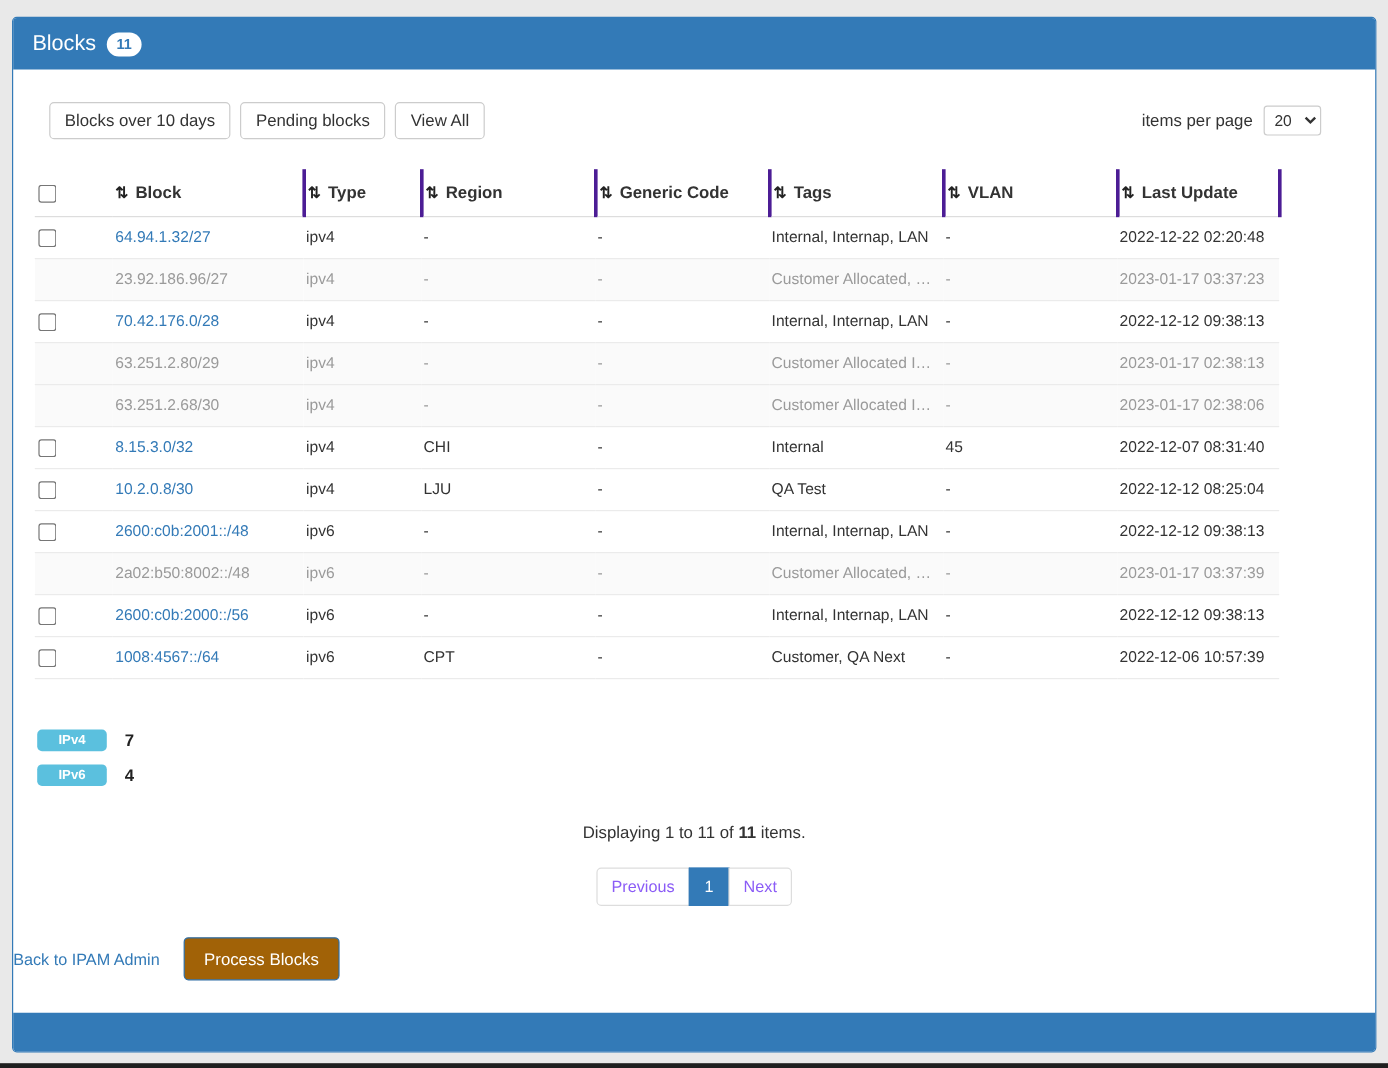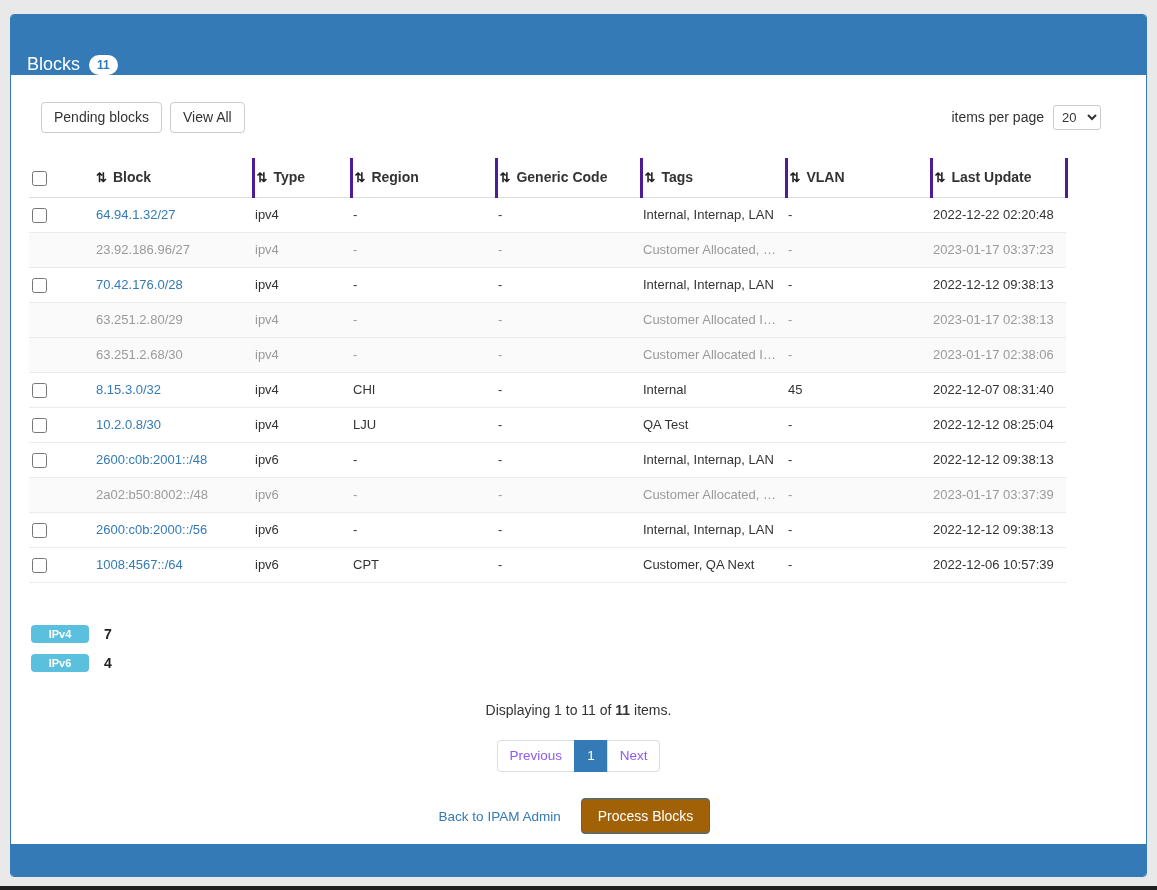--- a/index.html
+++ b/index.html
@@ -14,21 +14,21 @@
   }
   .panel {
     position: absolute; left: 10px; top: 14px;
     width: 1137px; height: 863px;
     background: #fff;
     border: 1px solid #337ab7;
     border-radius: 4px;
   }
   .panel-heading {
     background: #337ab7; color: #fff;
-    height: 60px; display: flex; align-items: flex-end;
+    height: 43px; display: flex; align-items: center;
     padding: 0 16px; border-radius: 3px 3px 0 0;
   }
   .panel-title { font-size: 18px; font-weight: 400; }
   .count-badge {
     background: #fff; color: #337ab7; font-weight: bold;
     font-size: 12px; line-height: 1; border-radius: 10px;
     padding: 4px 8px; margin-left: 9px;
   }
   .toolbar { display: flex; align-items: center; margin: 27px 45px 0 30px; }
   .btn-default {
@@ -77,22 +77,22 @@
   .pagination { display: inline-flex; list-style: none; }
   .pagination li {
     display: inline-block; padding: 7px 12px; font-size: 13.5px;
     background: #fff; border: 1px solid #ddd; color: #8b5cf6;
     cursor: pointer; margin-left: -1px; line-height: 1.2;
   }
   .pagination li.page-prev { border-radius: 4px 0 0 4px; margin-left: 0; }
   .pagination li.page-next { border-radius: 0 4px 4px 0; }
   .pagination li.page-active { background: #337ab7; border-color: #337ab7; color: #fff; }
   .actions {
-    display: flex; align-items: center; justify-content: center;
-    margin: 26px 22px 0 14px;
+    display: flex; align-items: center; justify-content: flex-start;
+    margin: 26px 22px 0 0;
   }
   .actions a { font-size: 13.5px; margin-right: 20px; }
   .btn-primary {
     background: #a16207; border: 1px solid #2e6da4; color: #fff;
     font-size: 14px; font-family: inherit; padding: 9px 16px;
     border-radius: 4px; cursor: pointer;
   }
   .panel-footer {
     position: absolute; left: 0; right: 0; bottom: 0; height: 32px;
     background: #337ab7; border-radius: 0 0 3px 3px;
@@ -106,20 +106,21 @@
 <body>
 
 <div class="panel">
 
   <div class="panel-heading">
     <span class="panel-title">Blocks</span>
     <span class="count-badge">11</span>
   </div>
 
   <div class="toolbar">
+    <button class="btn-default">Blocks over 10 days</button>
     <button class="btn-default">Pending blocks</button>
     <button class="btn-default">View All</button>
     <div class="per-page">
       <span>items per page</span>
       <select>
         <option>20</option>
       </select>
     </div>
   </div>
 

